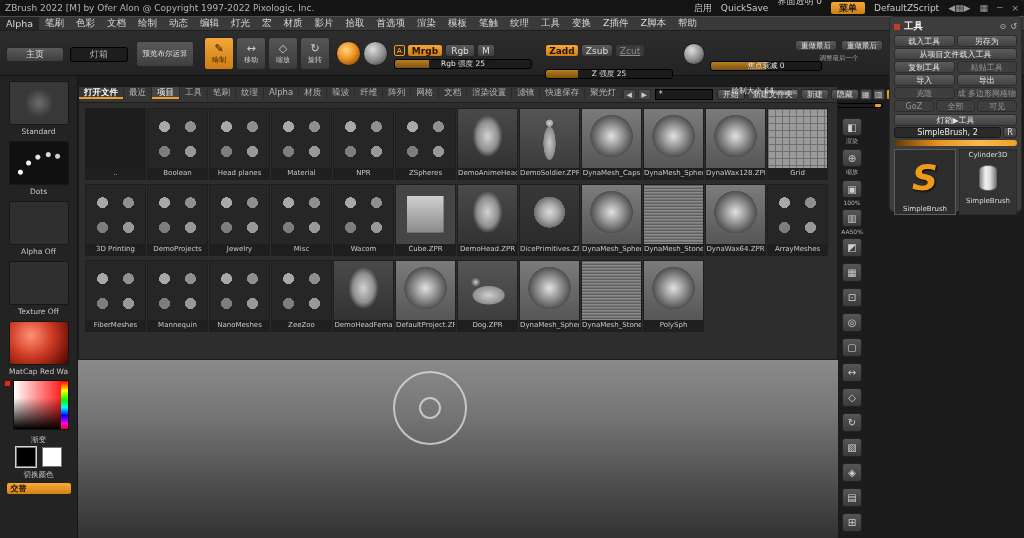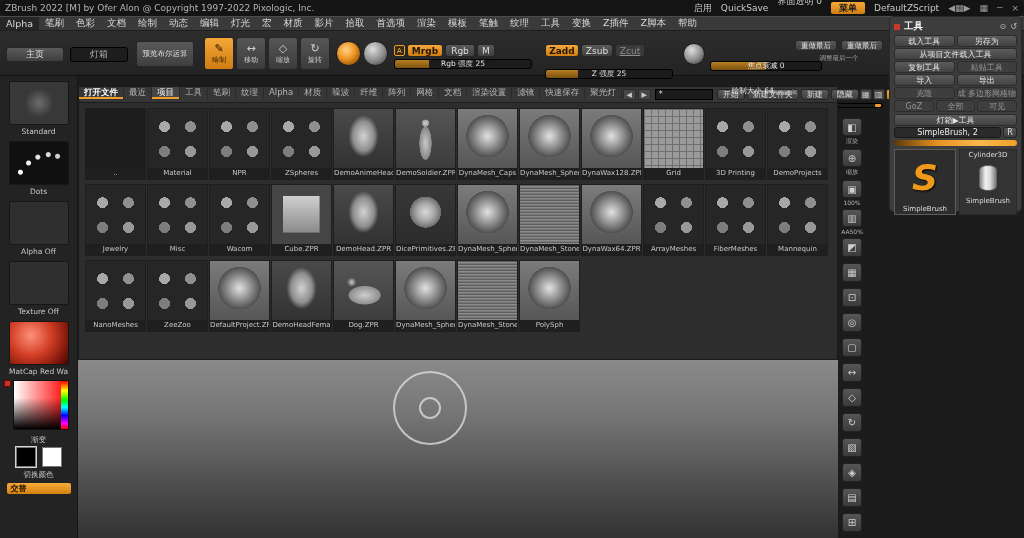--- a/index.html
+++ b/index.html
@@ -298,20 +298,28 @@
         </span>
       </div>
     </div>
     <div id="lbGrid" class="lb-grid">
         <div class="lb-cell">
           <div class="lb-thumb k-up"></div>
           <div class="lb-label">..</div>
         </div>
         <div class="lb-cell">
           <div class="lb-thumb k-folder"></div>
+          <div class="lb-label">Boolean</div>
+        </div>
+        <div class="lb-cell">
+          <div class="lb-thumb k-folder"></div>
+          <div class="lb-label">Head planes</div>
+        </div>
+        <div class="lb-cell">
+          <div class="lb-thumb k-folder"></div>
           <div class="lb-label">Material</div>
         </div>
         <div class="lb-cell">
           <div class="lb-thumb k-folder"></div>
           <div class="lb-label">NPR</div>
         </div>
         <div class="lb-cell">
           <div class="lb-thumb k-folder"></div>
           <div class="lb-label">ZSpheres</div>
         </div>
@@ -397,26 +405,26 @@
         </div>
         <div class="lb-cell">
           <div class="lb-thumb k-folder"></div>
           <div class="lb-label">NanoMeshes</div>
         </div>
         <div class="lb-cell">
           <div class="lb-thumb k-folder"></div>
           <div class="lb-label">ZeeZoo</div>
         </div>
         <div class="lb-cell">
-          <div class="lb-thumb k-sphere"></div>
-          <div class="lb-label">DefaultProject.ZF</div>
-        </div>
-        <div class="lb-cell">
           <div class="lb-thumb k-head"></div>
           <div class="lb-label">DemoHeadFema</div>
+        </div>
+        <div class="lb-cell">
+          <div class="lb-thumb k-sphere"></div>
+          <div class="lb-label">DefaultProject.ZF</div>
         </div>
         <div class="lb-cell">
           <div class="lb-thumb k-dog"></div>
           <div class="lb-label">Dog.ZPR</div>
         </div>
         <div class="lb-cell">
           <div class="lb-thumb k-sphere"></div>
           <div class="lb-label">DynaMesh_Spher</div>
         </div>
         <div class="lb-cell">

